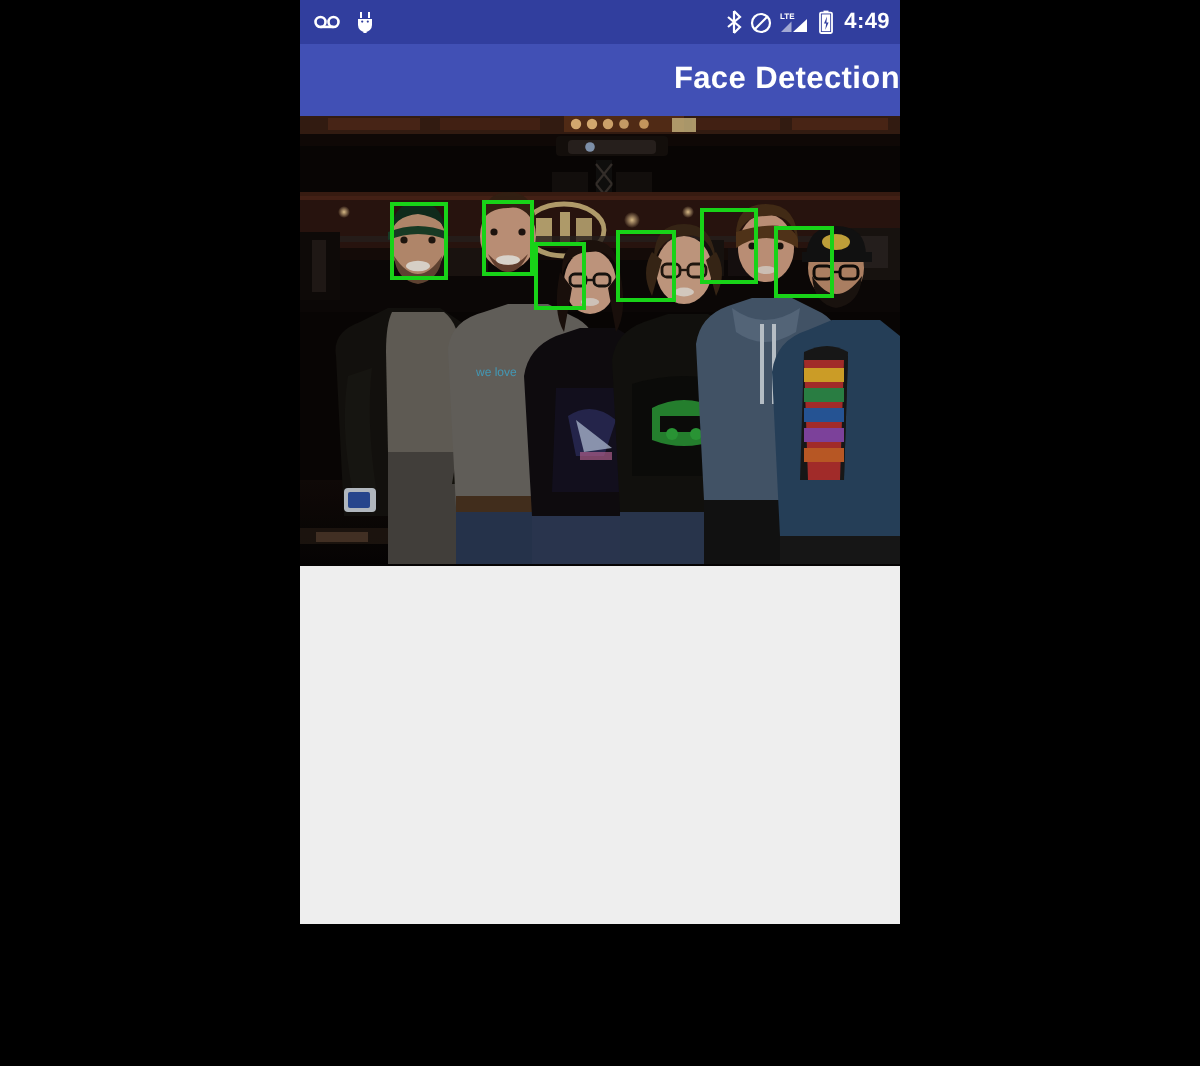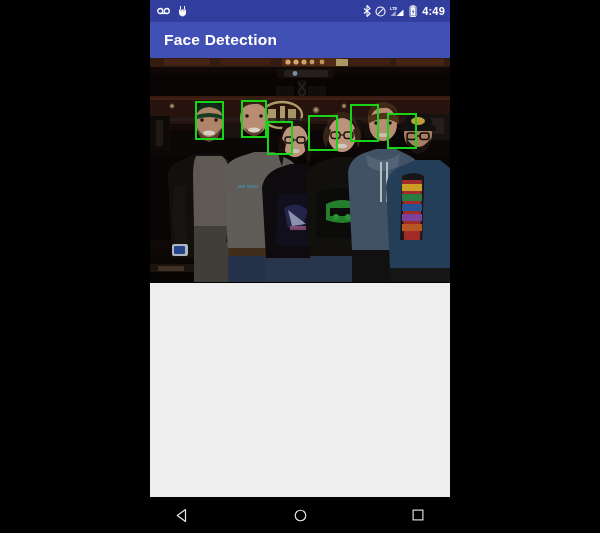--- a/index.html
+++ b/index.html
@@ -12,21 +12,21 @@
     height: 533px;
     overflow: hidden;
     font-family: "Liberation Sans", sans-serif;
     position: relative;
   }
   #screen {
     position: absolute;
     left: 150px;
     top: 0;
     width: 300px;
-    height: 533px;
+    height: 462px;
     background: #000;
     overflow: hidden;
   }
 
   
   #status-bar {
     position: absolute;
     left: 0; top: 0;
     width: 300px;
     height: 22px;
@@ -174,21 +174,21 @@
           <rect x="5.5" y="0.6" width="5" height="2" fill="#fff"></rect>
           <rect x="2" y="2.6" width="12" height="20.4" rx="1.2" fill="none" stroke="#fff" stroke-width="1.8"></rect>
           <rect x="3.8" y="4.4" width="8.4" height="16.8" fill="#fff"></rect>
           <path d="M9 6.5 L6 13.5 H8.2 L7.2 20 L10.6 12.5 H8.4 Z" fill="#313E9E"></path>
         </svg>
       </span>
       <span id="clock">4:49</span>
     </div>
   </div>
 
-  <div id="app-bar" style="background: rgb(65, 80, 181);">
+  <div id="app-bar" style="background: rgb(65, 80, 181); justify-content: flex-end;">
     <span id="app-title" style="color: rgb(255, 255, 255);">Face Detection</span>
   </div>
 
   <div id="photo-area">
     <svg id="photo-canvas" viewBox="0 0 300 225" preserveAspectRatio="none">
       <defs>
         <linearGradient id="ceil" x1="0" y1="0" x2="0" y2="1">
           <stop offset="0" stop-color="#1b0f0a"></stop>
           <stop offset="1" stop-color="#080504"></stop>
         </linearGradient>

